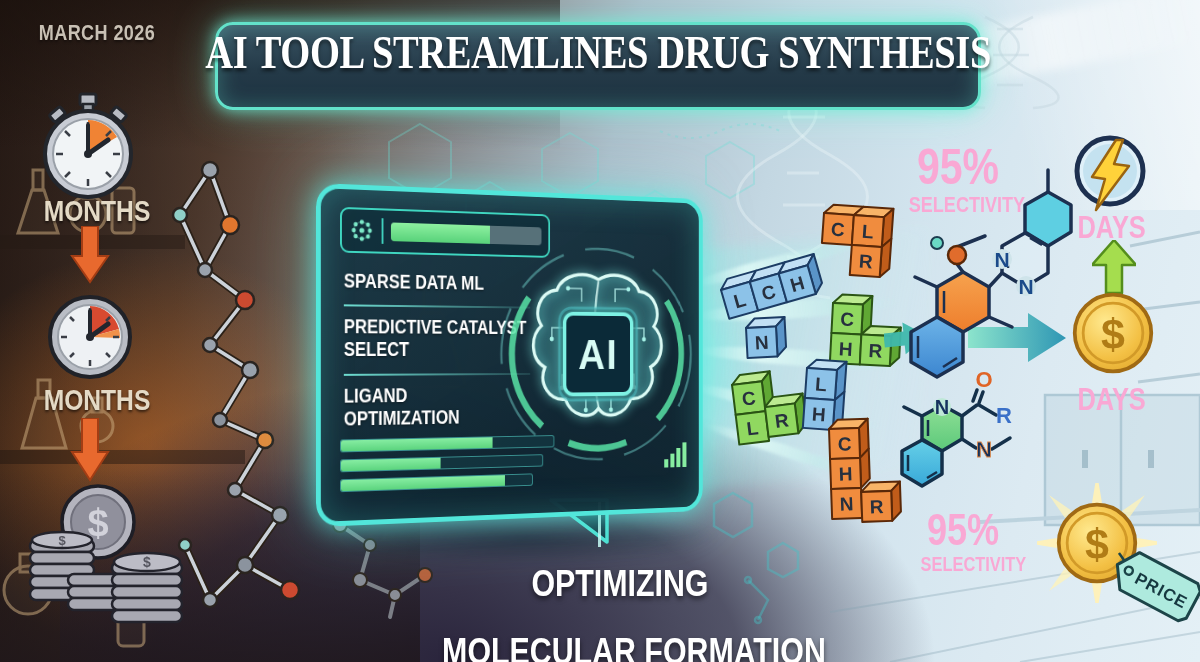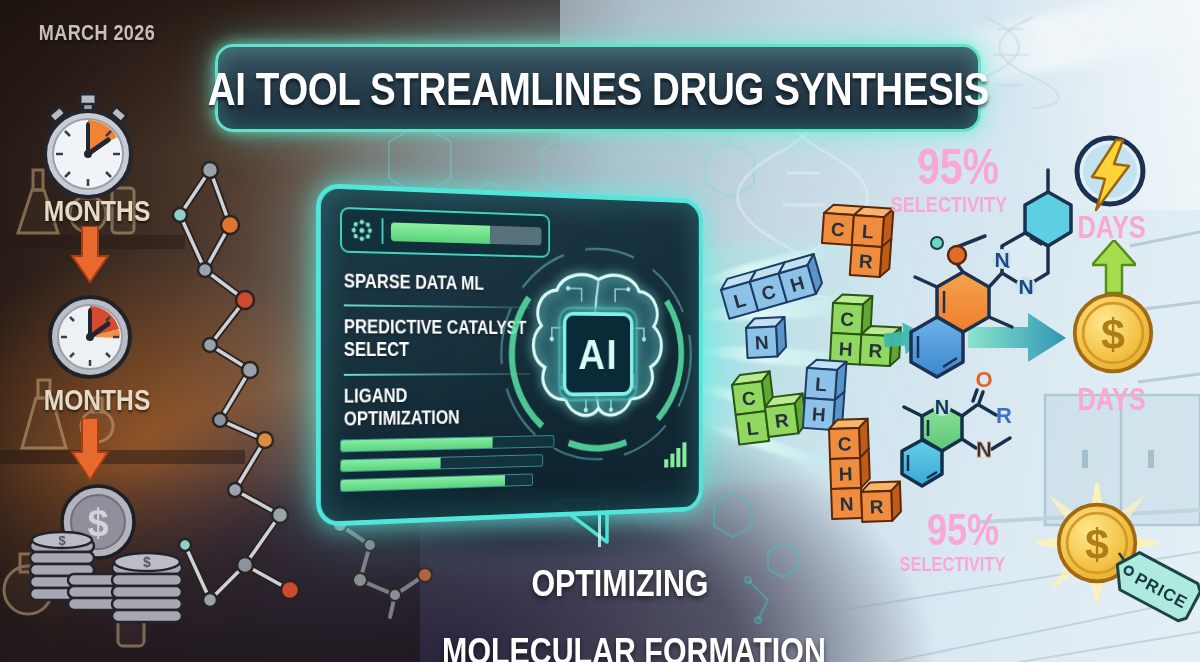--- a/index.html
+++ b/index.html
@@ -20,24 +20,24 @@
     background:radial-gradient(ellipse at 45% 50%,rgba(228,122,40,.5),transparent 68%);}
   #bg-floor-dark{left:60px;top:370px;width:880px;height:292px;
     background:radial-gradient(ellipse at 44% 100%,rgba(37,31,55,.96) 0%,rgba(37,31,55,.72) 42%,transparent 70%);}
   #bg-floor-left{left:0;top:470px;width:420px;height:192px;
     background:linear-gradient(to top,rgba(30,22,26,.8),transparent);}
   #bg-ceiling{left:820px;top:0;width:380px;height:210px;
     background:linear-gradient(255deg,rgba(255,255,255,.6),transparent 50%);}
   #ceiling-streak{left:900px;top:14px;width:300px;height:56px;transform:rotate(-11deg);
     background:linear-gradient(90deg,transparent,rgba(255,255,255,.55),transparent);filter:blur(5px);}
   
-  #banner{left:215px;top:44px;width:760px;height:82px;border-radius:18px;
+  #banner{left:215px;top:22px;width:760px;height:82px;border-radius:18px;
     background:linear-gradient(180deg,#3a5464,#243a48 55%,#1d3140);
-    border:3px solid #63e2ca;display:flex;align-items:center;justify-content:center;
-    box-shadow:0 0 16px rgba(110,240,215,.85),0 0 44px rgba(110,240,215,.4),inset 0 0 22px rgba(110,240,215,.3);}
+    border:3px solid #63e2ca;display:flex;justify-content:center;
+    box-shadow:0 0 16px rgba(110,240,215,.85),0 0 44px rgba(110,240,215,.4),inset 0 0 22px rgba(110,240,215,.3);font-family:Liberation Serif, serif;}
   #banner .t{font-size:47px;color:#fff;letter-spacing:-.5px;text-shadow:0 3px 4px rgba(0,0,0,.55);}
   #march{left:26px;top:20px;color:#c8c0b4;font-size:22px;letter-spacing:.5px;
     text-shadow:0 2px 3px rgba(0,0,0,.45);}
   
   .months{width:112px;text-align:center;color:#e4dac6;font-size:30px;text-shadow:0 2px 3px rgba(0,0,0,.6);}
   
   #panel{left:316px;top:183px;width:432px;height:334px;border-radius:24px;
     transform:perspective(1100px) rotateY(15deg);transform-origin:left center;
     background:linear-gradient(150deg,rgba(24,56,70,.95),rgba(12,34,46,.97) 70%);
     border:5px solid #52e6da;z-index:4;
@@ -51,21 +51,21 @@
   .fdiv{height:2px;width:205px;background:linear-gradient(90deg,rgba(120,240,225,.9),rgba(120,240,225,.12));}
   .mbar{height:11px;border:1.5px solid rgba(90,220,210,.55);border-radius:3px;background:rgba(20,60,70,.6);
     overflow:hidden;margin-bottom:7px;}
   .mbar>div{height:100%;background:linear-gradient(180deg,#86eda2,#5cd47e);}
   
   .stream{background:linear-gradient(90deg,rgba(255,255,255,0),rgba(232,255,250,.75) 30%,
     rgba(190,245,235,.3) 70%,transparent);border-radius:50%;filter:blur(1.5px);z-index:3;}
   
   .navy{color:#f9a8d4;}
   .selval{font-size:50px;line-height:1;text-align:center;}
-  .sellab{font-size:22px;line-height:1;text-align:left;margin-top:2px;}
+  .sellab{font-size:22px;line-height:1;text-align:right;margin-top:2px;}
   .days{font-size:31px;text-align:center;}
   .capline{font-size:37px;color:#fff;text-align:center;line-height:1.12;
     text-shadow:0 3px 6px rgba(0,0,0,.55);margin-top:27px;}
 </style>
 </head>
 <body>
 
 <div id="stage">
 
   <div class="abs" id="bg-base"></div>

